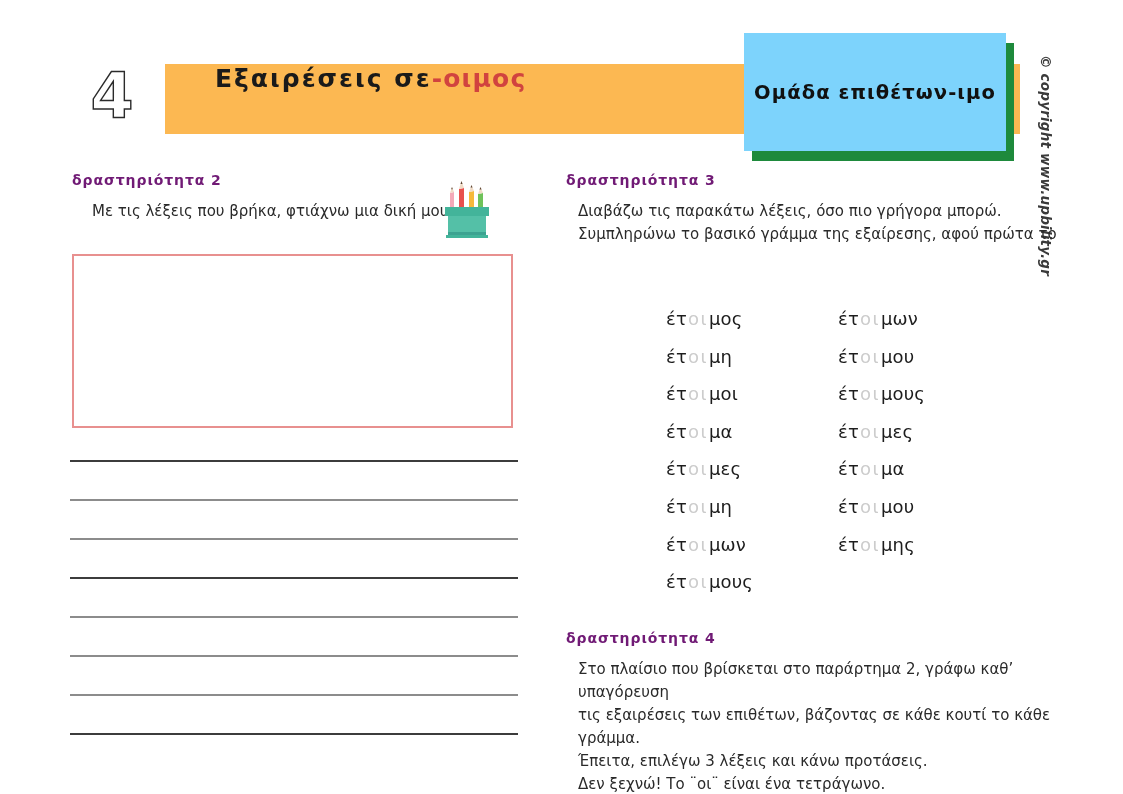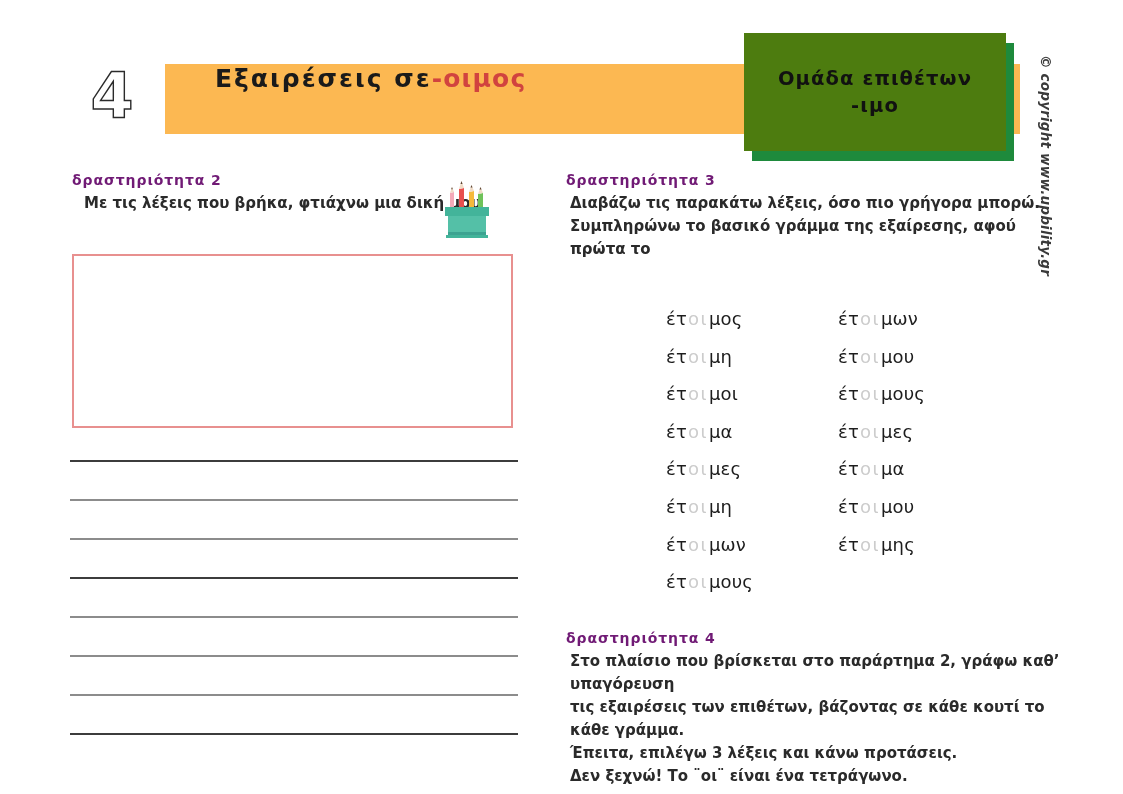--- a/index.html
+++ b/index.html
@@ -75,23 +75,23 @@
     width: 262px;
     height: 118px;
     background: #1e8a3c;
   }
   .green-box {
     position: absolute;
     left: 744px;
     top: 33px;
     width: 262px;
     height: 118px;
-    background: #4d7c0f;
+    background: #7dd3fc;
     display: flex;
-    flex-direction: column;
+    flex-direction: row;
     align-items: center;
     justify-content: center;
     text-align: center;
   }
   .green-box .gline {
     font-family: "DejaVu Sans", sans-serif;
     font-size: 19.5px;
     font-weight: 700;
     letter-spacing: 1.1px;
     color: #111111;
@@ -136,22 +136,22 @@
     font-weight: 700;
     letter-spacing: 0.9px;
     color: #701a75;
     margin: 0 0 2px 0;
   }
   .act-body {
     font-family: "DejaVu Sans", sans-serif;
     font-size: 15px;
     line-height: 23px;
     color: #2a2a2a;
-    margin: 4px;
-    font-weight: 700;
+    margin: 12px;
+    font-weight: 400;
   }
   .col-left .act-body { padding-left: 8px; }
 
   
   .pencil-cup {
     position: absolute;
     left: 437px;
     top: 177px;
     width: 60px;
     height: 64px;

